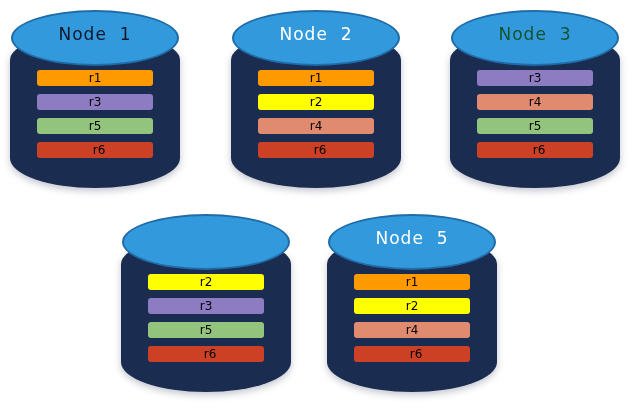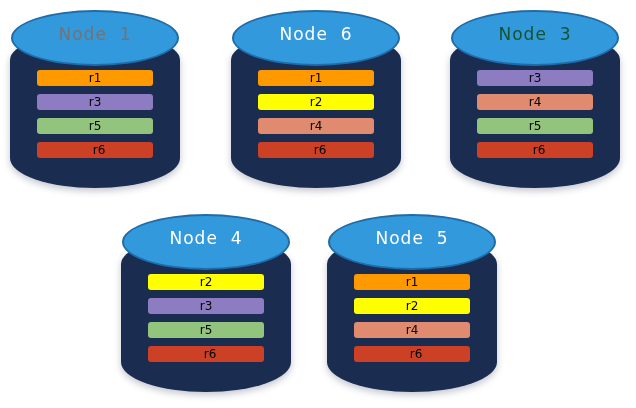--- a/index.html
+++ b/index.html
@@ -95,33 +95,33 @@
   #node-4 { left: 327px; top: 214px; }
 </style>
 </head>
 <body style="background: rgb(255, 255, 255);">
 
 <div id="diagram">
 
   <div class="node" id="node-0">
     <div class="cyl-body" style="background: rgb(27, 44, 81);"></div>
     <div class="cyl-top" style="background: rgb(51, 153, 221); border-color: rgb(31, 108, 168);"></div>
-    <div class="node-label" style="color: #737373;">Node  1</div>
+    <div class="node-label" style="color: #0f172a;">Node  1</div>
     <div class="bars">
       <div class="bar" style="background: rgb(255, 153, 0);">r1</div>
       <div class="bar" style="background: rgb(142, 124, 195);">r3</div>
       <div class="bar" style="background: rgb(147, 196, 125);">r5</div>
       <div class="bar" style="background: rgb(204, 65, 37);">r6</div>
     </div>
   </div>
 
   <div class="node" id="node-1">
     <div class="cyl-body" style="background: rgb(27, 44, 81);"></div>
     <div class="cyl-top" style="background: rgb(51, 153, 221); border-color: rgb(31, 108, 168);"></div>
-    <div class="node-label" style="color: rgb(255, 255, 255);">Node  6</div>
+    <div class="node-label" style="color: rgb(255, 255, 255);">Node  2</div>
     <div class="bars">
       <div class="bar" style="background: rgb(255, 153, 0);">r1</div>
       <div class="bar" style="background: rgb(255, 255, 0);">r2</div>
       <div class="bar" style="background: rgb(224, 138, 112);">r4</div>
       <div class="bar" style="background: rgb(204, 65, 37);">r6</div>
     </div>
   </div>
 
   <div class="node" id="node-2">
     <div class="cyl-body" style="background: rgb(27, 44, 81);"></div>
@@ -131,21 +131,20 @@
       <div class="bar" style="background: rgb(142, 124, 195);">r3</div>
       <div class="bar" style="background: rgb(224, 138, 112);">r4</div>
       <div class="bar" style="background: rgb(147, 196, 125);">r5</div>
       <div class="bar" style="background: rgb(204, 65, 37);">r6</div>
     </div>
   </div>
 
   <div class="node" id="node-3">
     <div class="cyl-body" style="background: rgb(27, 44, 81);"></div>
     <div class="cyl-top" style="background: rgb(51, 153, 221); border-color: rgb(31, 108, 168);"></div>
-    <div class="node-label" style="color: rgb(255, 255, 255);">Node  4</div>
     <div class="bars">
       <div class="bar" style="background: rgb(255, 255, 0);">r2</div>
       <div class="bar" style="background: rgb(142, 124, 195);">r3</div>
       <div class="bar" style="background: rgb(147, 196, 125);">r5</div>
       <div class="bar" style="background: rgb(204, 65, 37);">r6</div>
     </div>
   </div>
 
   <div class="node" id="node-4">
     <div class="cyl-body" style="background: rgb(27, 44, 81);"></div>

